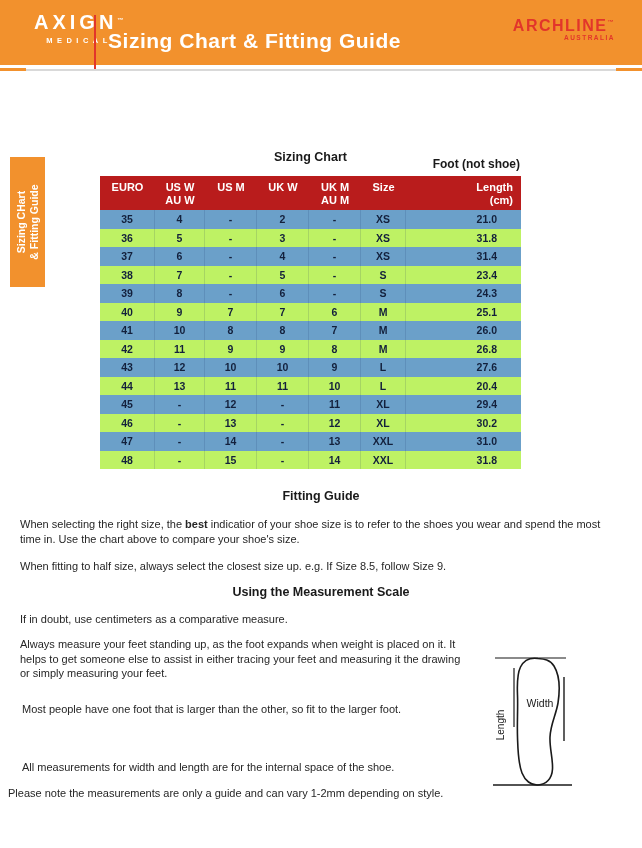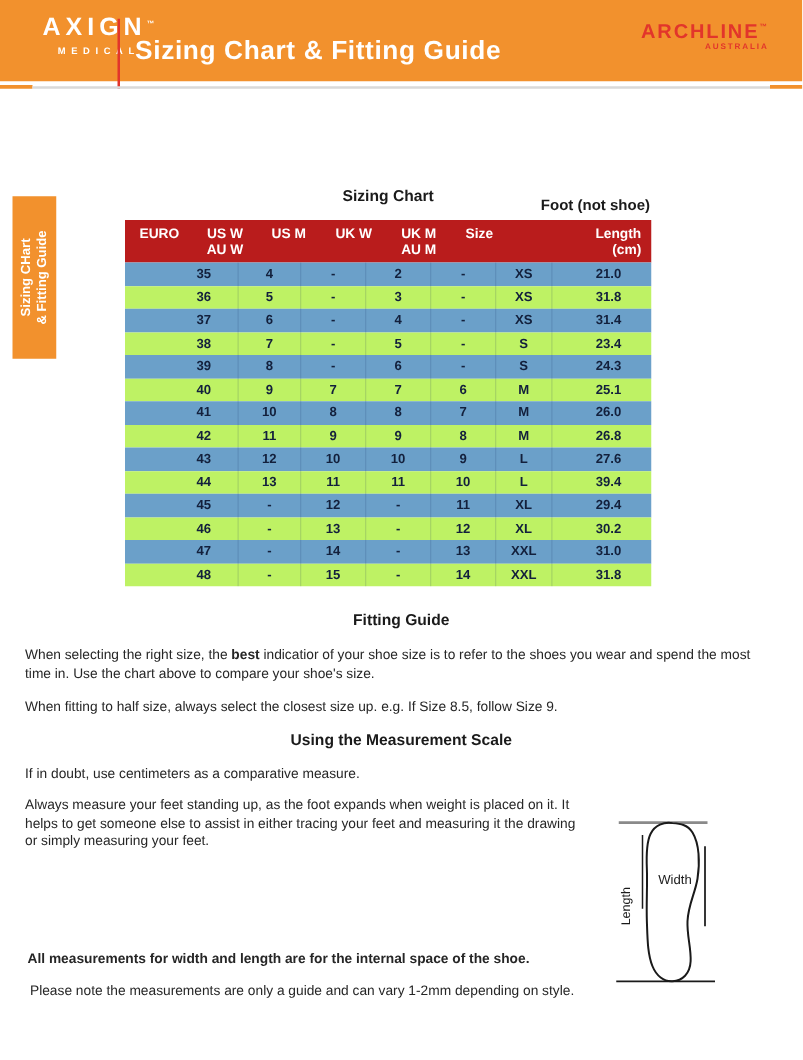--- a/index.html
+++ b/index.html
@@ -32,21 +32,21 @@
     color:#ffffff; font-size:10.5px; font-weight:bold; line-height:13px; }
   
   .chart-title { position:absolute; left:100px; top:150px; width:421px; text-align:center;
     font-size:12.5px; font-weight:bold; color:#1a1a1a; }
   .foot-note { position:absolute; left:390px; top:157px; width:130px; text-align:right;
     font-size:12px; font-weight:bold; color:#1a1a1a; }
   .size-table { position:absolute; left:100px; top:176px; width:421px; }
   .t-head { display:flex; background:#b91c1c; color:#ffffff; height:34px; }
   .t-head .cell { padding-top:5px; text-align:center; font-size:11px; font-weight:bold; line-height:13px; }
   .t-head .cell.c6 { text-align:right; padding-right:8px; }
-  .t-row { display:flex; height:18.5px; line-height:18.5px; font-size:10.5px; font-weight:bold; color:#13203c;padding-left:36px; }
+  .t-row { display:flex; height:18.5px; line-height:18.5px; font-size:10.5px; font-weight:bold; color:#13203c; }
   .t-row.odd  { background:#6BA0C9; }
   .t-row.even { background:#bef264; }
   .t-row .cell { text-align:center; border-right:1px solid rgba(20,40,100,0.14); }
   .t-row .cell.c6 { border-right:none; text-align:right; padding-right:24px; }
   .c0 { width:55px; } .c1 { width:50px; } .c2 { width:52px; } .c3 { width:52px; }
   .c4 { width:52px; } .c5 { width:45px; } .c6 { flex:1; }
   
   .h-center { position:absolute; left:0; width:642px; text-align:center; font-size:12.5px; font-weight:bold; color:#1a1a1a; }
   .para { position:absolute; font-size:11px; line-height:14.5px; color:#262626; }
   .bold { font-weight:bold; }
@@ -195,21 +195,21 @@
           <div class="cell c5">L</div>
           <div class="cell c6">27.6</div>
         </div>
         <div class="t-row even">
           <div class="cell c0">44</div>
           <div class="cell c1">13</div>
           <div class="cell c2">11</div>
           <div class="cell c3">11</div>
           <div class="cell c4">10</div>
           <div class="cell c5">L</div>
-          <div class="cell c6">39.4</div>
+          <div class="cell c6">20.4</div>
         </div>
         <div class="t-row odd">
           <div class="cell c0">45</div>
           <div class="cell c1">-</div>
           <div class="cell c2">12</div>
           <div class="cell c3">-</div>
           <div class="cell c4">11</div>
           <div class="cell c5">XL</div>
           <div class="cell c6">29.4</div>
         </div>
@@ -243,22 +243,23 @@
       </div>
   </div>
 
   <div class="h-center" style="top:489px;">Fitting Guide</div>
   <div class="para" style="left:20px; top:517px; width:604px;"><span>When selecting the right size, the </span><span class="bold">best</span><span> indicatior of your shoe size is to refer to the shoes you wear and spend the most time in. Use the chart above to compare your shoe's size.</span></div>
   <div class="para" style="left:20px; top:559px; width:604px;">When fitting to half size, always select the closest size up. e.g. If Size 8.5, follow Size 9.</div>
 
   <div class="h-center" style="top:585px;">Using the Measurement Scale</div>
   <div class="para" style="left:20px; top:637px; width:452px;">Always measure your feet standing up, as the foot expands when weight is placed on it. It helps to get someone else to assist in either tracing your feet and measuring it the drawing or simply measuring your feet.</div>
   <div class="para" style="left:20px; top:612px; width:500px;">If in doubt, use centimeters as a comparative measure.</div>
-  <div class="para" style="left:22px; top:760px; width:470px;font-weight:bold;">All measurements for width and length are for the internal space of the shoe.</div>
-  <div class="para" style="left:24px; top:786px; width:472px;">Please note the measurements are only a guide and can vary 1-2mm depending on style.</div>
+  <div class="para" style="left:22px; top:702px; width:470px;">Most people have one foot that is larger than the other, so fit to the larger foot.</div>
+  <div class="para" style="left:22px; top:760px; width:470px;">All measurements for width and length are for the internal space of the shoe.</div>
+  <div class="para" style="left:8px; top:786px; width:472px;">Please note the measurements are only a guide and can vary 1-2mm depending on style.</div>
 
   <svg class="foot-diagram" viewBox="0 0 154 160">
 
     <line x1="7" y1="13" x2="78" y2="13" stroke="#8a8a8a" stroke-width="2.2"></line>
 
     <line x1="5" y1="140" x2="84" y2="140" stroke="#1a1a1a" stroke-width="1.4"></line>
 
     <path d="M 50 13.5
              C 43 12.5, 36 15, 32.5 22
              C 29.5 28, 29 38, 29.5 50

